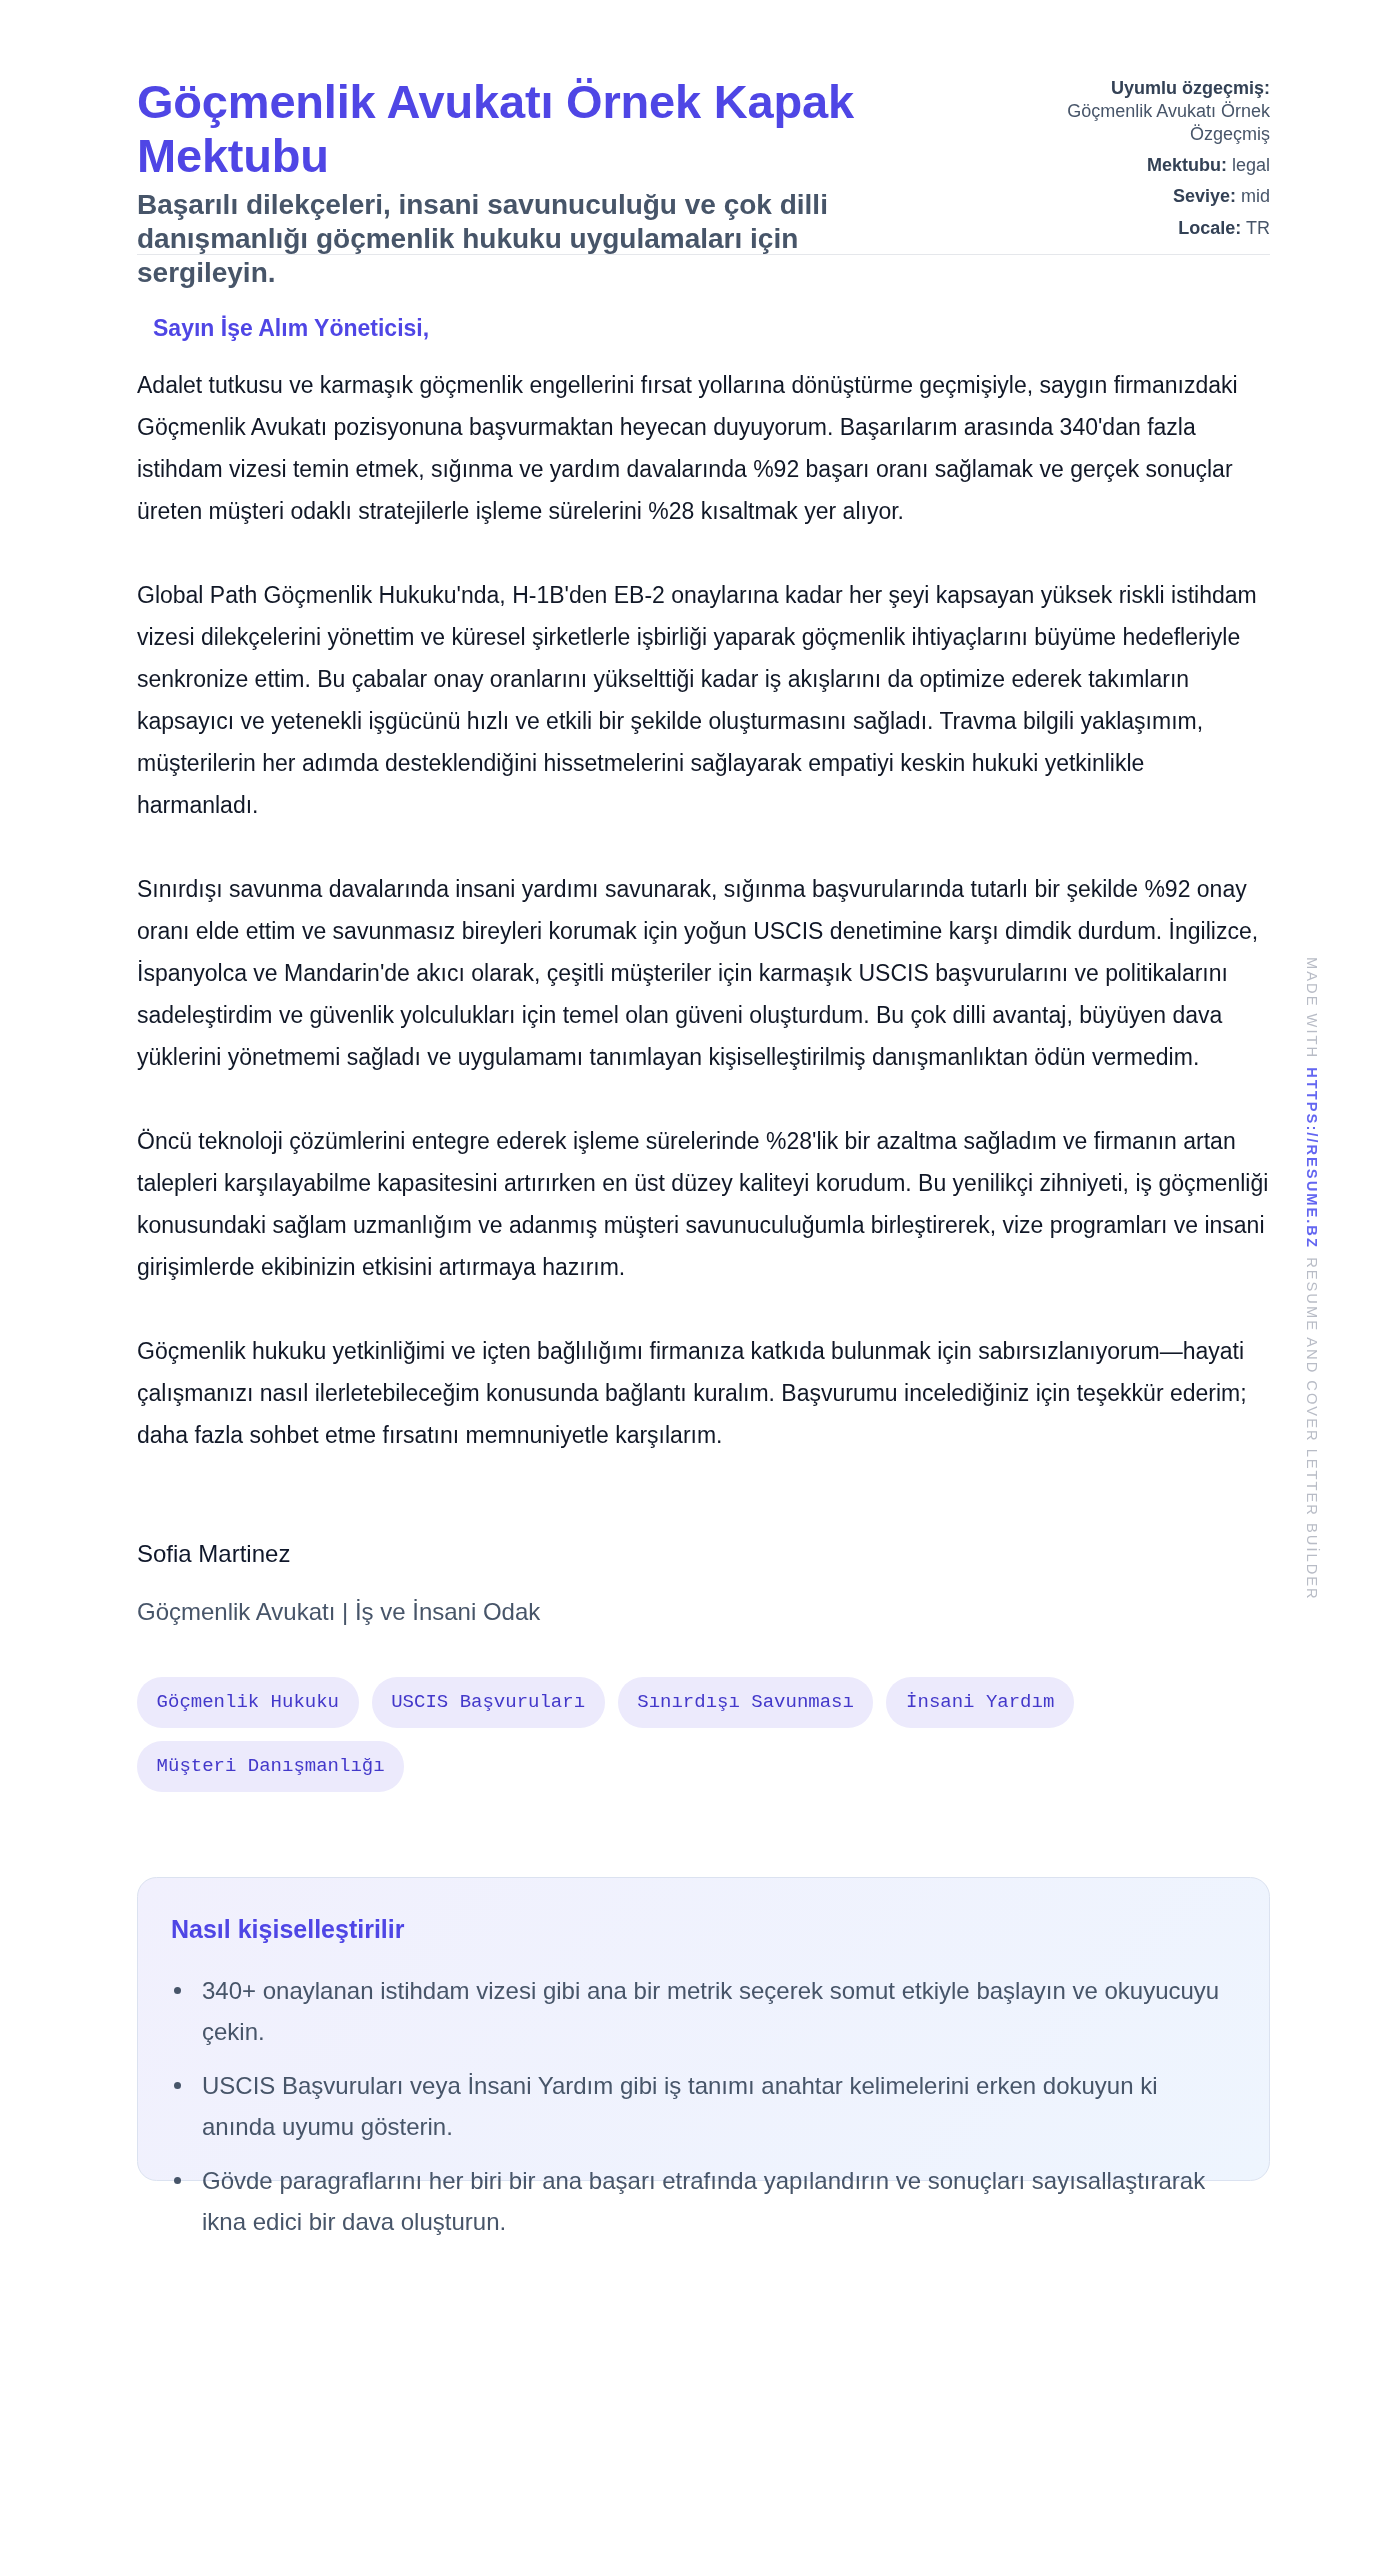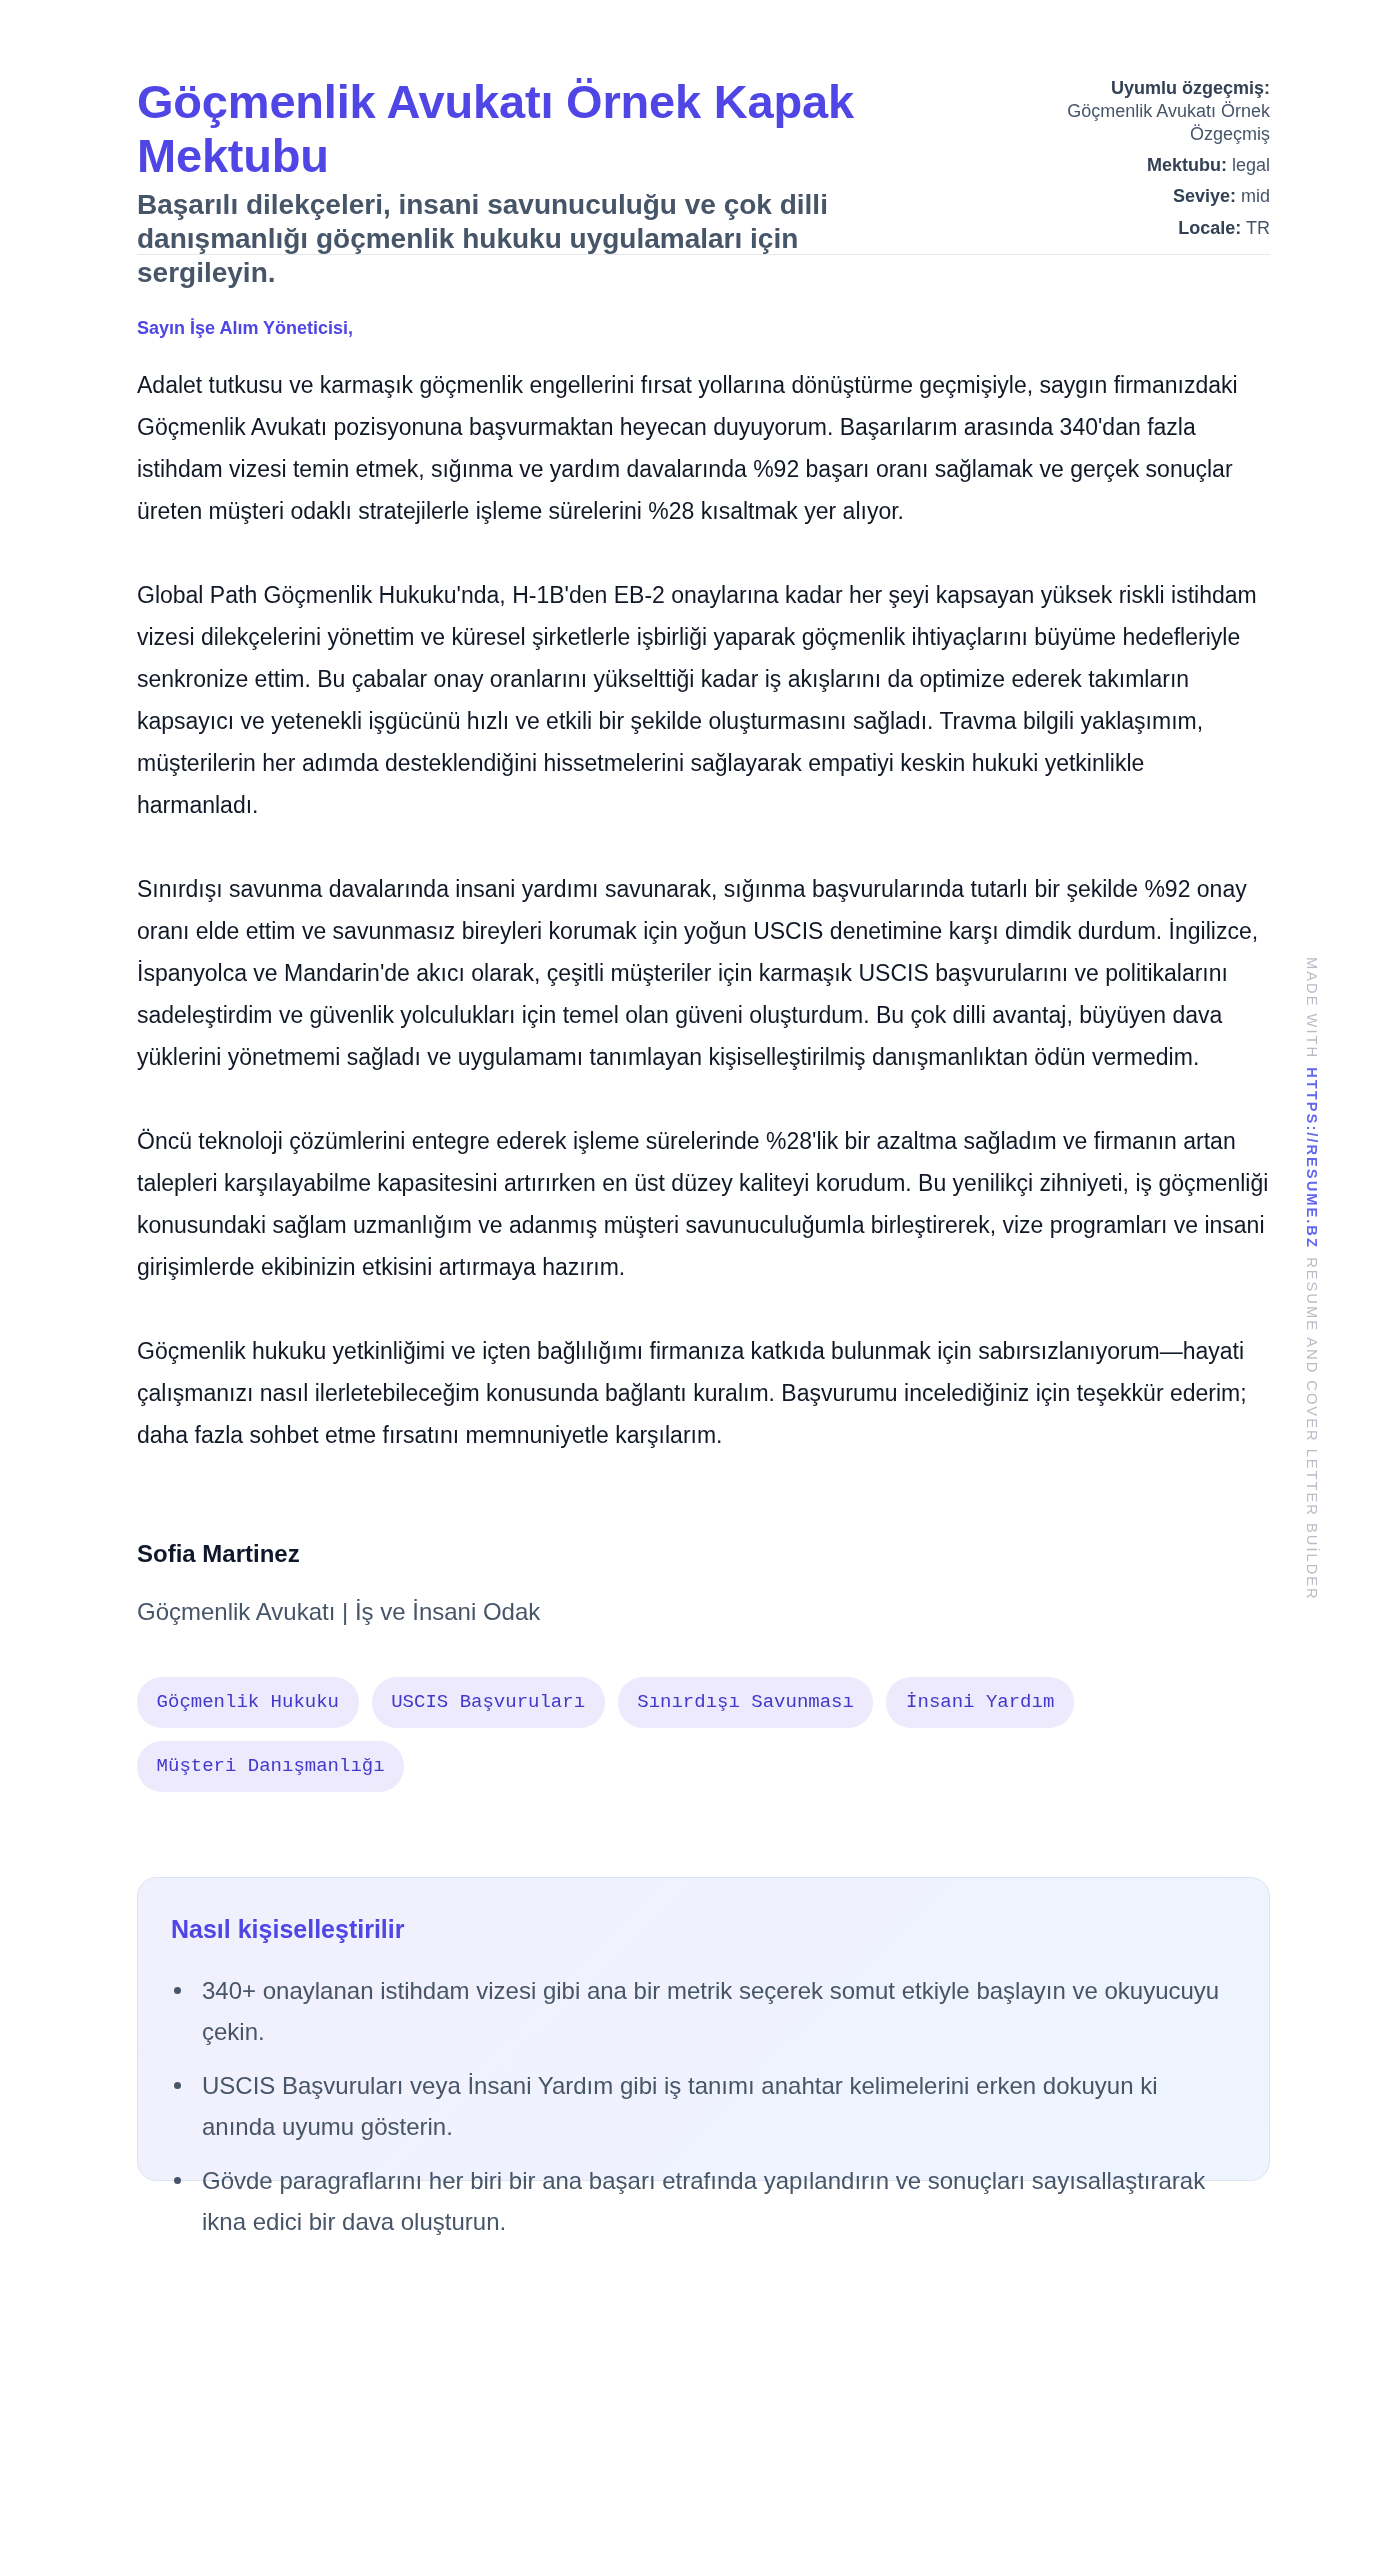--- a/index.html
+++ b/index.html
@@ -52,43 +52,43 @@
       width: 261px;
       text-align: right;
       font-size: 18px;
       line-height: 23px;
       color: #475569;
     }
     .meta .row { margin-bottom: 8.2px; }
     .meta .row.compat { margin-bottom: 8.2px; }
     .meta b { color: #334155; font-weight: 700; }
     .salutation {
-      margin: 59px 0 0 0;
-      font-size: 18px;
+      margin: 59px 0 0 16px;
+      font-size: 23px;
       line-height: 29px;
       font-weight: 700;
       color: #4f46e5;
     }
     .body-text {
       margin-top: 21px;
     }
     .para {
       margin: 0 0 42px 0;
       font-size: 23px;
       line-height: 42px;
       color: #111827;
     }
     .para:last-child { margin-bottom: 0; }
     .signature {
       margin-top: 83px;
     }
     .sig-name {
       font-size: 24px;
       line-height: 29px;
-      font-weight: 700;
+      font-weight: 400;
       color: #0f172a;
     }
     .sig-title {
       margin-top: 29px;
       font-size: 24px;
       line-height: 29px;
       color: #475569;
     }
     .tags {
       margin-top: 51px;

